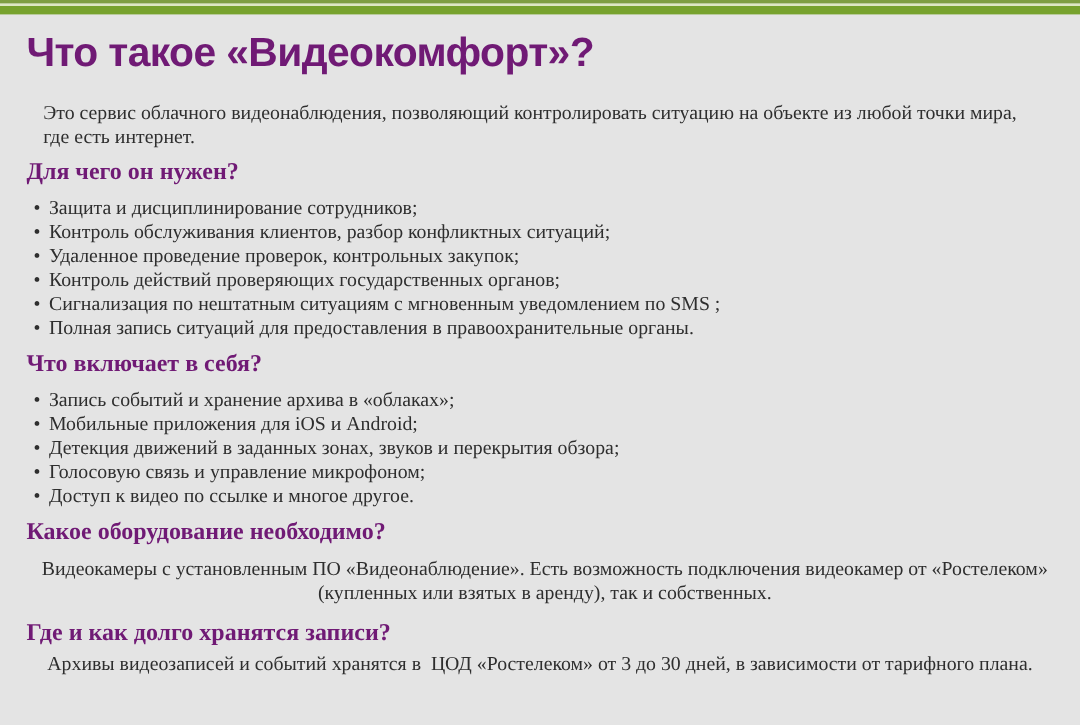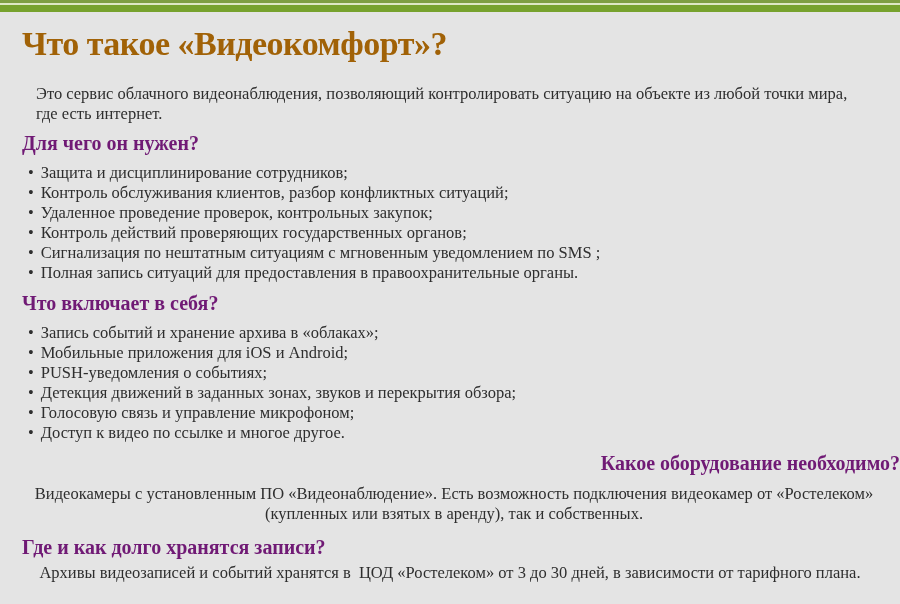--- a/index.html
+++ b/index.html
@@ -14,25 +14,25 @@
     font-family: "Liberation Serif", serif;
     color: #2e2e2e;
   }
   .topbar { width: 100%; }
   .topbar-upper { height: 3px; background: #7e9e43; }
   .topbar-light { height: 2px; background: #dde7c4; }
   .topbar-main  { height: 7px; background: #77a22e; }
 
   h1.page-title {
     margin: 15px 15px 0 22px;
-    font-family: Liberation Serif, serif;
+    font-family: Liberation Sans, sans-serif;
     font-size: 34px;
     line-height: 1;
     font-weight: 700;
-    color: #a16207;
+    color: #701a75;
     letter-spacing: -0.5px;
   }
   p.intro {
     margin: 23px 0 0 36px;
     width: 818px;
     font-size: 16.5px;
     line-height: 20px;
   }
   h2.section-heading {
     margin: 9px 0 0 22px;
@@ -58,21 +58,21 @@
     line-height: 20px;
     text-align: center;
   }
   p.storage {
     margin-top: 6px;
     white-space: pre-wrap;
     margin-left: 24px;
   }
   h2.h-purpose   { margin-top: 9px; }
   h2.h-includes  { margin-top: 10px; }
-  h2.h-equipment { margin-top: 10px; text-align: right; }
+  h2.h-equipment { margin-top: 10px; }
   h2.h-storage   { margin-top: 13px; }
 </style>
 </head>
 <body>
 
 <div class="topbar">
   <div class="topbar-upper"></div>
   <div class="topbar-light"></div>
   <div class="topbar-main"></div>
 </div>
@@ -88,21 +88,20 @@
   <li><span class="b">•</span><span>Удаленное проведение проверок, контрольных закупок;</span></li>
   <li><span class="b">•</span><span>Контроль действий проверяющих государственных органов;</span></li>
   <li><span class="b">•</span><span>Сигнализация по нештатным ситуациям с мгновенным уведомлением по SMS ;</span></li>
   <li><span class="b">•</span><span>Полная запись ситуаций для предоставления в правоохранительные органы.</span></li>
 </ul>
 
 <h2 class="section-heading h-includes">Что включает в себя?</h2>
 <ul class="bullets">
   <li><span class="b">•</span><span>Запись событий и хранение архива в «облаках»;</span></li>
   <li><span class="b">•</span><span>Мобильные приложения для iOS и Android;</span></li>
-  <li><span class="b">•</span><span>PUSH-уведомления о событиях;</span></li>
   <li><span class="b">•</span><span>Детекция движений в заданных зонах, звуков и перекрытия обзора;</span></li>
   <li><span class="b">•</span><span>Голосовую связь и управление микрофоном;</span></li>
   <li><span class="b">•</span><span>Доступ к видео по ссылке и многое другое.</span></li>
 </ul>
 
 <h2 class="section-heading h-equipment">Какое оборудование необходимо?</h2>
 <p class="section-text">Видеокамеры с установленным ПО «Видеонаблюдение». Есть возможность подключения видеокамер от «Ростелеком» (купленных или взятых в аренду), так и собственных.</p>
 
 <h2 class="section-heading h-storage">Где и как долго хранятся записи?</h2>
 <p class="section-text storage">Архивы видеозаписей и событий хранятся в  ЦОД «Ростелеком» от 3 до 30 дней, в зависимости от тарифного плана.</p>

